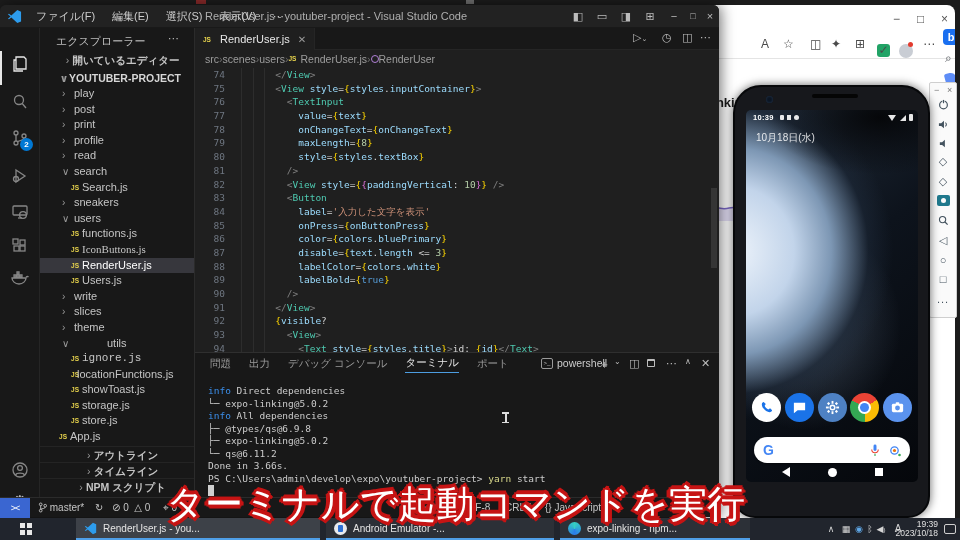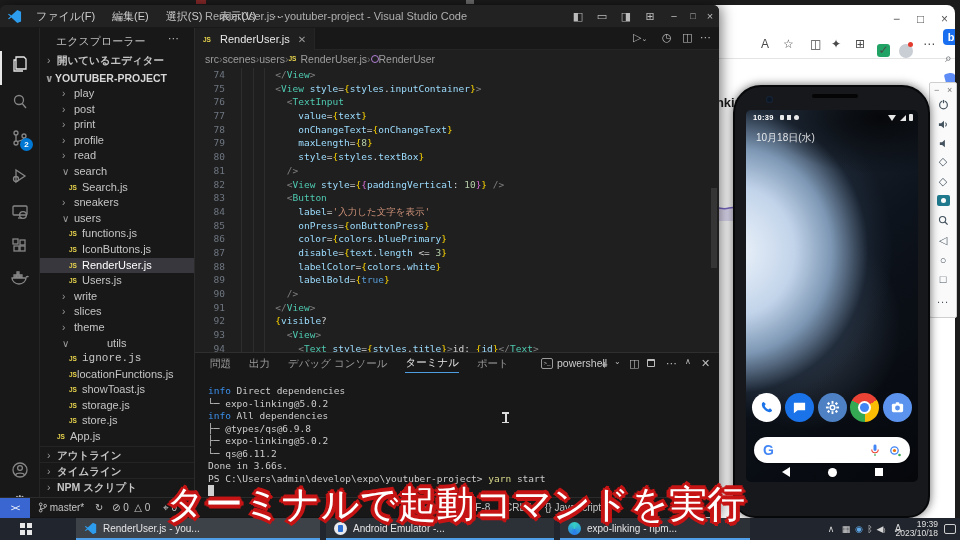--- a/index.html
+++ b/index.html
@@ -63,21 +63,21 @@
   #wtitle{left:0;top:0;width:672px;height:23px;text-align:center;line-height:23px;font-size:11px;color:#aeaeae;pointer-events:none;}
   .tbico{position:absolute;top:0;height:23px;line-height:23px;color:#bbb;font-size:11px;text-align:center;width:24px;}
 
   #activitybar{left:0;top:23px;width:40px;height:469px;background:#181818;border-right:1px solid #252525;}
   .abico{position:absolute;left:0;width:40px;text-align:center;color:#868686;}
   .abico svg{stroke:#868686;fill:none;stroke-width:1.3;}
   .abico.on svg{stroke:#e7e7e7;}
   .abadge{position:absolute;left:20px;margin-top:10px;width:13px;height:13px;border-radius:50%;background:#0078d4;color:#fff;font-size:8px;line-height:13px;text-align:center;font-weight:bold;}
   #abind{left:0;top:23px;width:2px;height:34px;background:#e7e7e7;}
 
-  #sidebar{left:40px;top:23px;width:155px;height:469px;background:#181818;border-right:1px solid #2b2b2b;overflow:hidden;}
+  #sidebar{left:40px;top:23px;width:155px;height:469px;background:#181818;border-right:1px solid #2b2b2b;overflow:hidden;text-align:center;}
   #sbhead{position:absolute;left:16px;top:6px;font-size:11px;color:#bdbdbd;}
   #sbdots{position:absolute;left:128px;top:4px;color:#bdbdbd;}
   .sect{position:absolute;left:0;width:155px;height:16px;font-size:10.5px;font-weight:bold;color:#c5c5c5;border-top:1px solid #242424;line-height:16px;}
   .sect .ch{display:inline-block;width:10px;margin-left:7px;color:#9a9a9a;font-weight:normal;}
   #proj{position:absolute;left:0;top:42px;width:155px;height:16px;font-size:10.5px;font-weight:bold;color:#d7d7d7;line-height:16px;}
   #tree{position:absolute;left:0;top:58px;width:155px;}
   .trow{height:15.6px;line-height:15.6px;font-size:11px;color:#c5c5c5;white-space:nowrap;position:relative;}
   .trow.sel{background:#37373d;color:#fff;}
   .trow .ch{position:absolute;color:#9a9a9a;font-size:10px;}
   .jsic{display:inline-block;font-size:6.5px;font-weight:bold;color:#e8d44d;width:12px;}
@@ -391,21 +391,21 @@
         <div class="trow">
           <span class="ch" style="left: 22px;">∨</span>
           <span class="lb" style="left: 34px;">users</span>
         </div>
         <div class="trow">
           <span class="jsic" style="position: absolute; left: 29px;">JS</span>
           <span class="lb" style="left: 42px;">functions.js</span>
         </div>
         <div class="trow">
           <span class="jsic" style="position: absolute; left: 29px;">JS</span>
-          <span class="lb" style="left: 42px;">IconButtons.js</span>
+          <span class="lb" style="left: 42px; font-family: Liberation Serif, serif;">IconButtons.js</span>
         </div>
         <div class="trow sel">
           <span class="jsic" style="position: absolute; left: 29px;">JS</span>
           <span class="lb" style="left: 42px;">RenderUser.js</span>
         </div>
         <div class="trow">
           <span class="jsic" style="position: absolute; left: 29px;">JS</span>
           <span class="lb" style="left: 42px;">Users.js</span>
         </div>
         <div class="trow">

